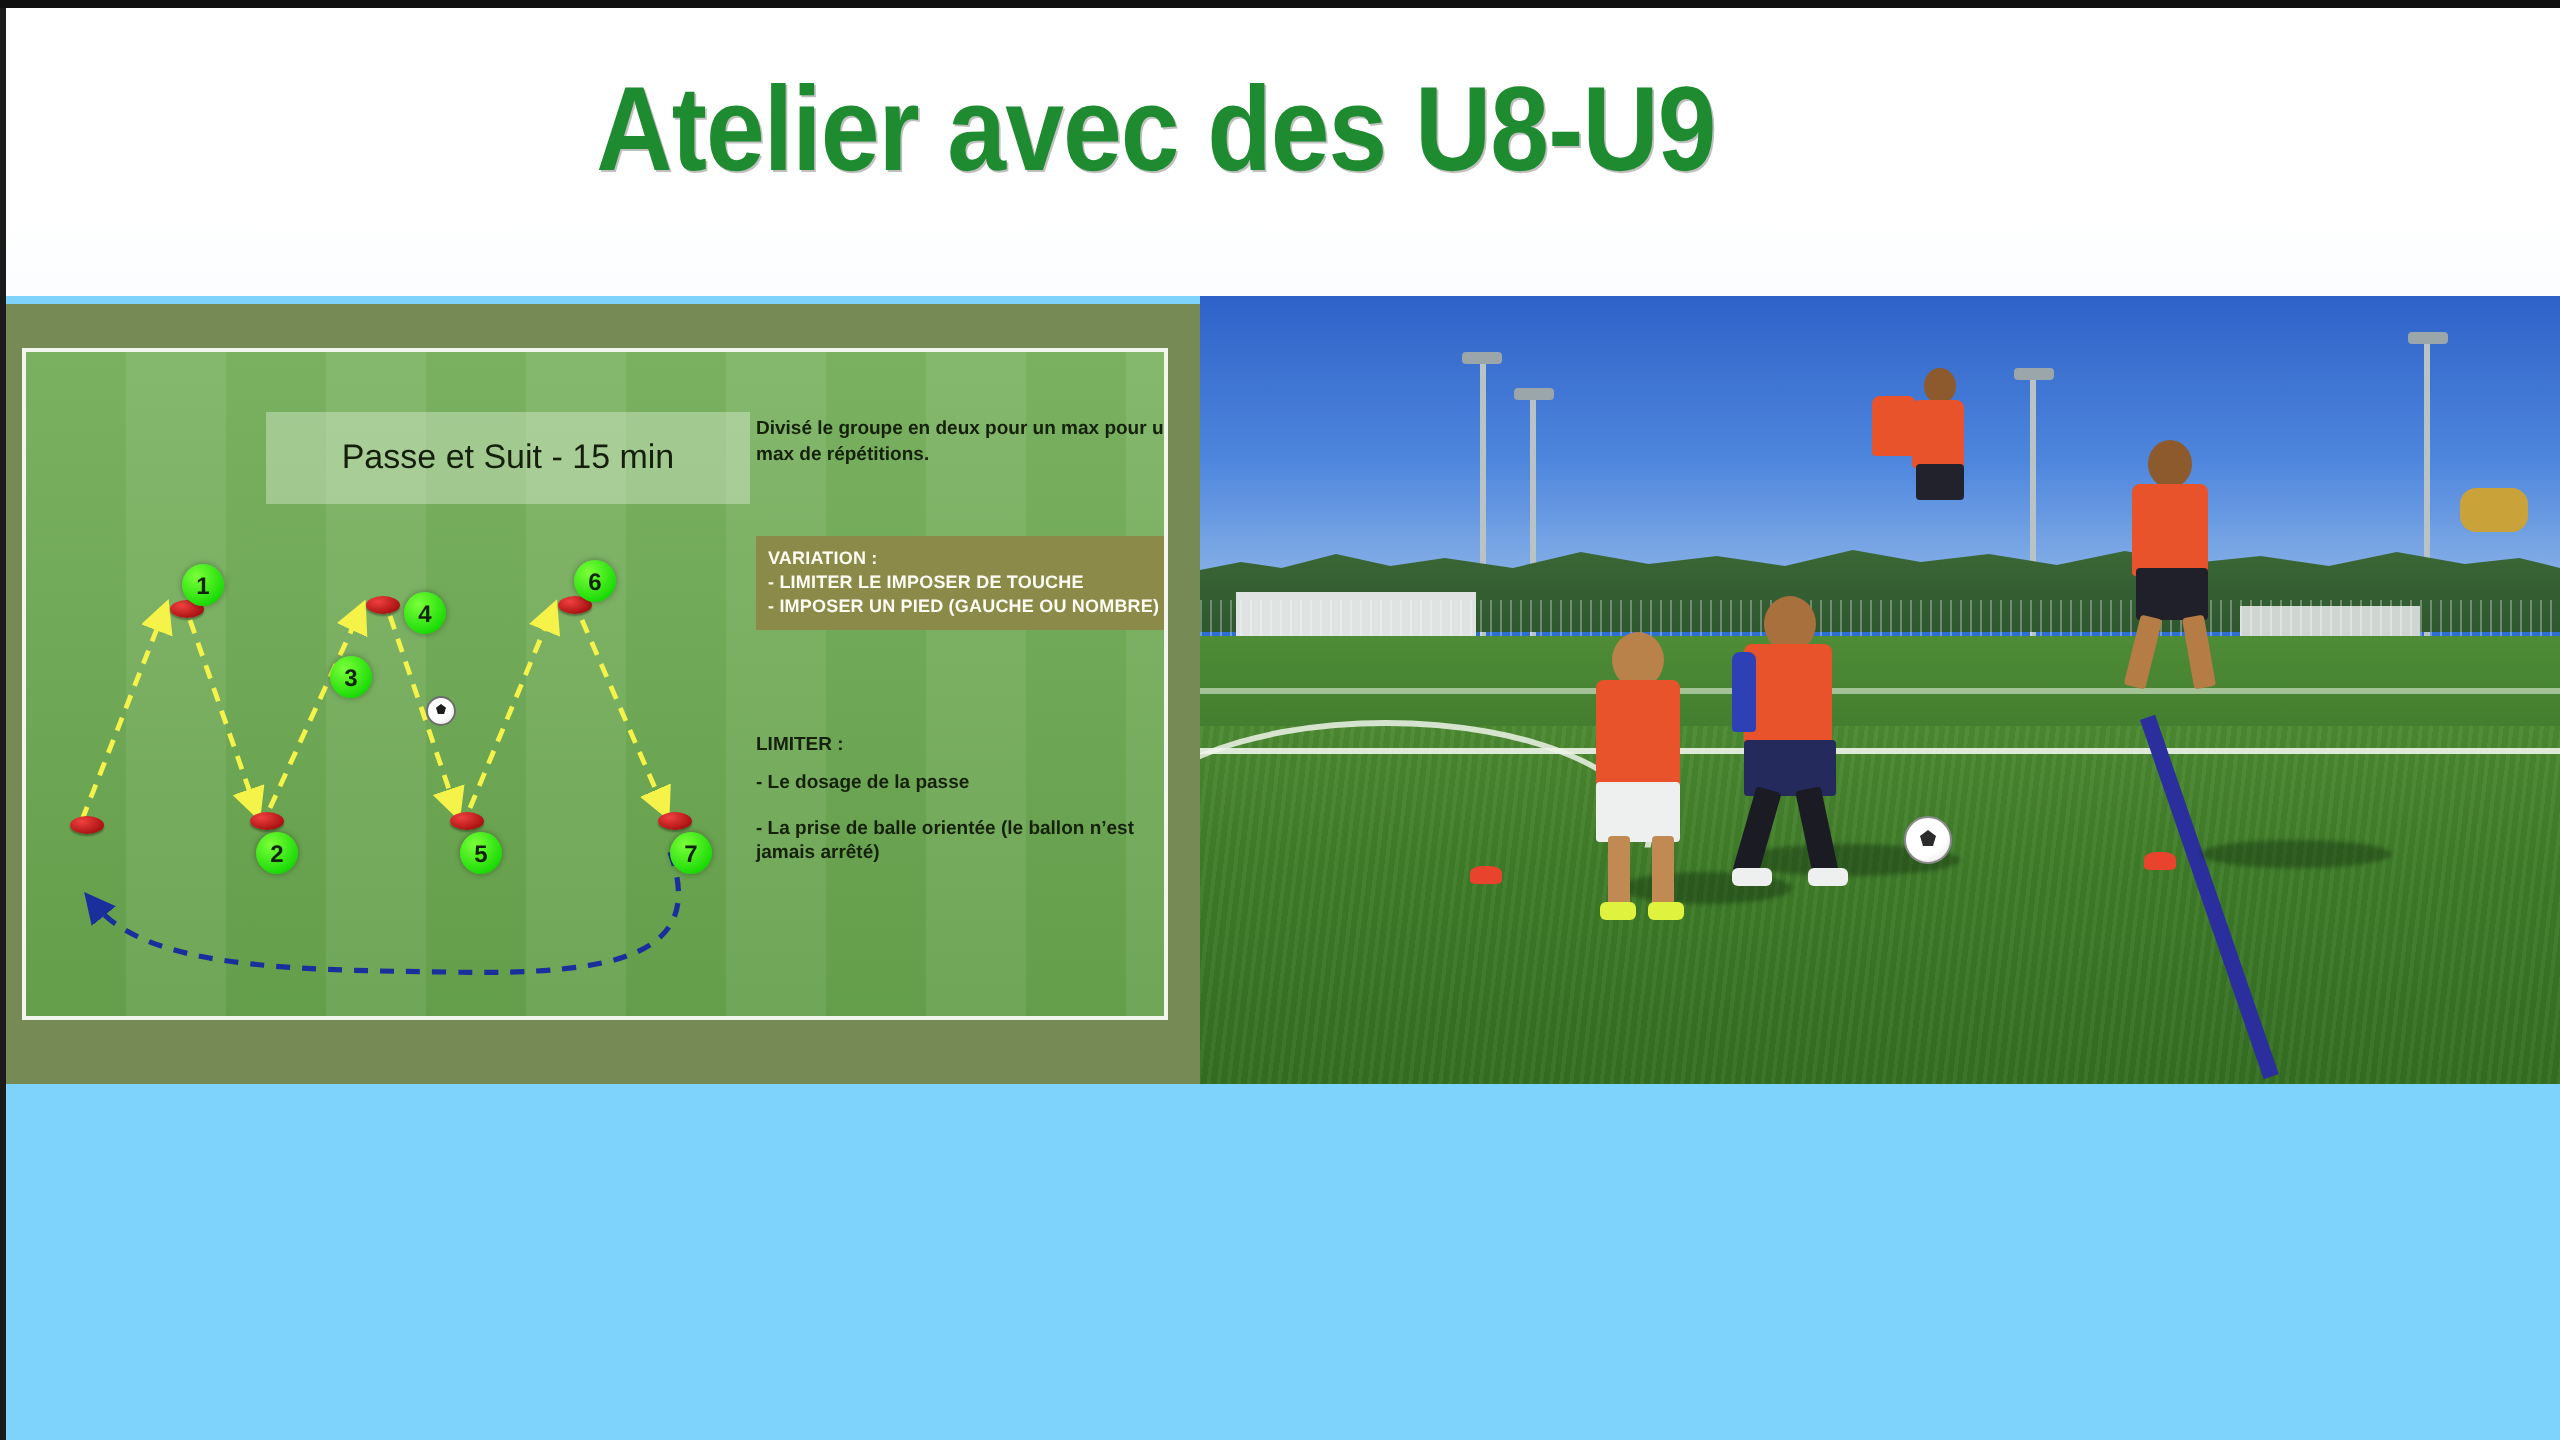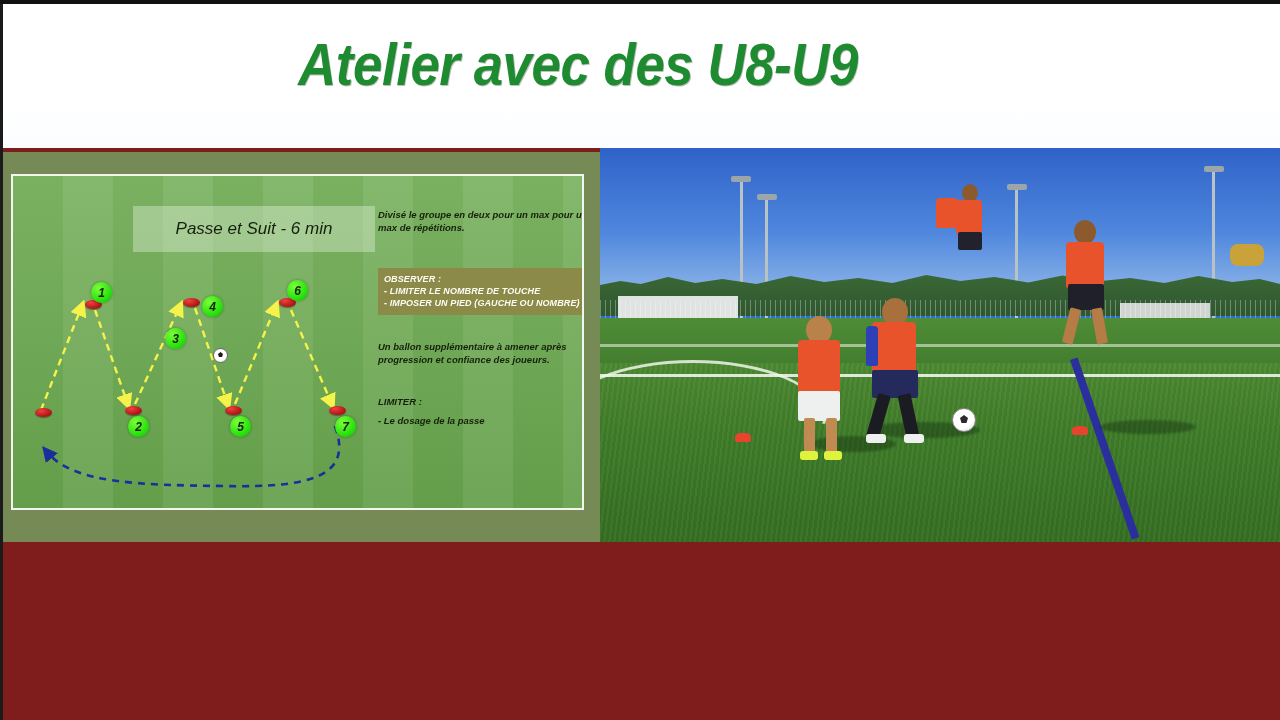--- a/index.html
+++ b/index.html
@@ -1,17 +1,17 @@
 <!DOCTYPE html>
 <html><head>
 <meta charset="utf-8">
 <style>
   html,body{margin:0;padding:0;background:#fff;}
   body{width:1280px;height:720px;overflow:hidden;font-family:"Liberation Sans",sans-serif;}
-  #slide{position:relative;width:1280px;height:720px;background:#7f1d1d;overflow:hidden;font-style:italic;}
+  #slide{position:relative;width:1280px;height:720px;background:#7dd3fc;overflow:hidden;}
 
   
   .edge-top{position:absolute;left:0;top:0;width:1280px;height:4px;background:#101010;}
   .edge-left{position:absolute;left:0;top:4px;width:3px;height:716px;background:#1b1b1b;}
 
   
   .header{position:absolute;left:3px;top:4px;width:1277px;height:144px;
           background:linear-gradient(180deg,#ffffff 0%,#ffffff 70%,#fbfdff 100%);}
   .title{position:absolute;left:0;top:26px;width:1150px;text-align:center;
          font-family:"Liberation Sans",sans-serif;
@@ -119,21 +119,21 @@
 
   <div class="header">
     <div class="title">Atelier avec des U8-U9</div>
   </div>
 
   <div class="panel">
     <div class="pitch">
       <div class="pitch-shade"></div>
 
       <div class="drill-title-box">
-        <span class="drill-title">Passe et Suit - 6 min</span>
+        <span class="drill-title">Passe et Suit - 15 min</span>
       </div>
 
       <svg class="overlay" viewBox="0 0 573 336">
         <defs>
           <marker id="ay" markerWidth="7" markerHeight="7" refX="3.2" refY="3.4" orient="auto">
             <path d="M0,0 L7,3.4 L0,7 Z" fill="#f5f24a"></path>
           </marker>
           <marker id="ab" markerWidth="6" markerHeight="6" refX="3" refY="3" orient="auto">
             <path d="M0,0 L6,3 L0,6 Z" fill="#1a2f9c"></path>
           </marker>
@@ -164,29 +164,29 @@
       <div class="pnum" style="left:217px;top:240px">5</div>
       <div class="pnum" style="left:274px;top:104px">6</div>
       <div class="pnum" style="left:322px;top:240px">7</div>
 
       <div class="ball" style="left:200px;top:172px"></div>
 
       <div class="info">
         <p>Divisé le groupe en deux pour un max pour un max de répétitions.</p>
         <div class="gap"></div>
         <div class="variation">
-          <div>OBSERVER :</div>
-          <div>- LIMITER LE NOMBRE DE TOUCHE</div>
+          <div>VARIATION :</div>
+          <div>- LIMITER LE IMPOSER DE TOUCHE</div>
           <div>- IMPOSER UN PIED (GAUCHE OU NOMBRE)</div>
         </div>
         <div class="gap"></div>
-        <p>Un ballon supplémentaire à amener après progression et confiance des joueurs.</p>
         <div class="gap"></div>
         <div class="obs-h">LIMITER :</div>
         <div class="obs-i">- Le dosage de la passe</div>
+        <div class="obs-i">- La prise de balle orientée (le ballon n’est jamais arrêté)</div>
       </div>
     </div>
   </div>
 
   <div class="photo">
     <div class="sky"></div>
 
     <div class="pole" style="left:140px;top:30px;height:150px"></div>
     <div class="pole-head" style="left:131px;top:28px"></div>
     <div class="pole" style="left:165px;top:48px;height:132px"></div>

